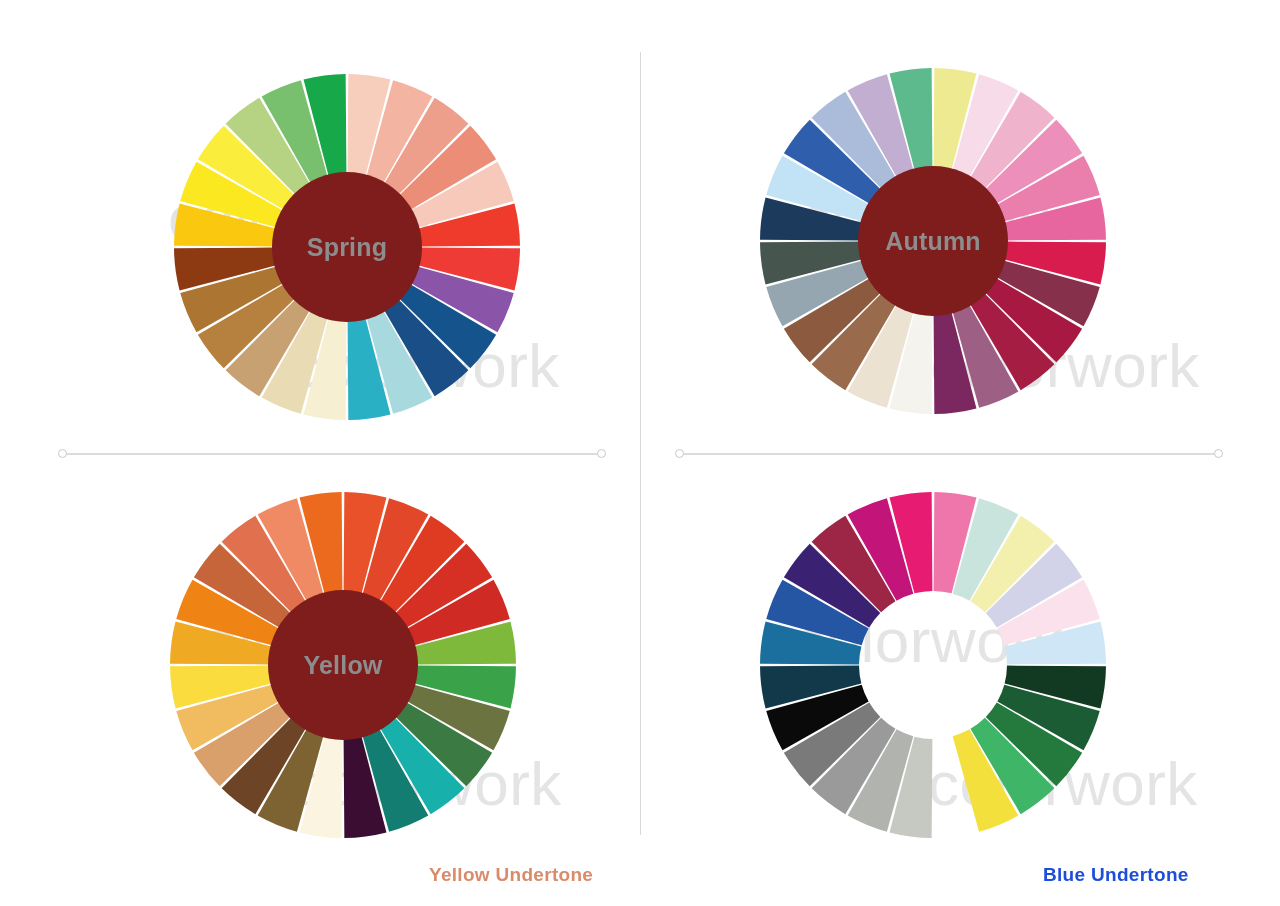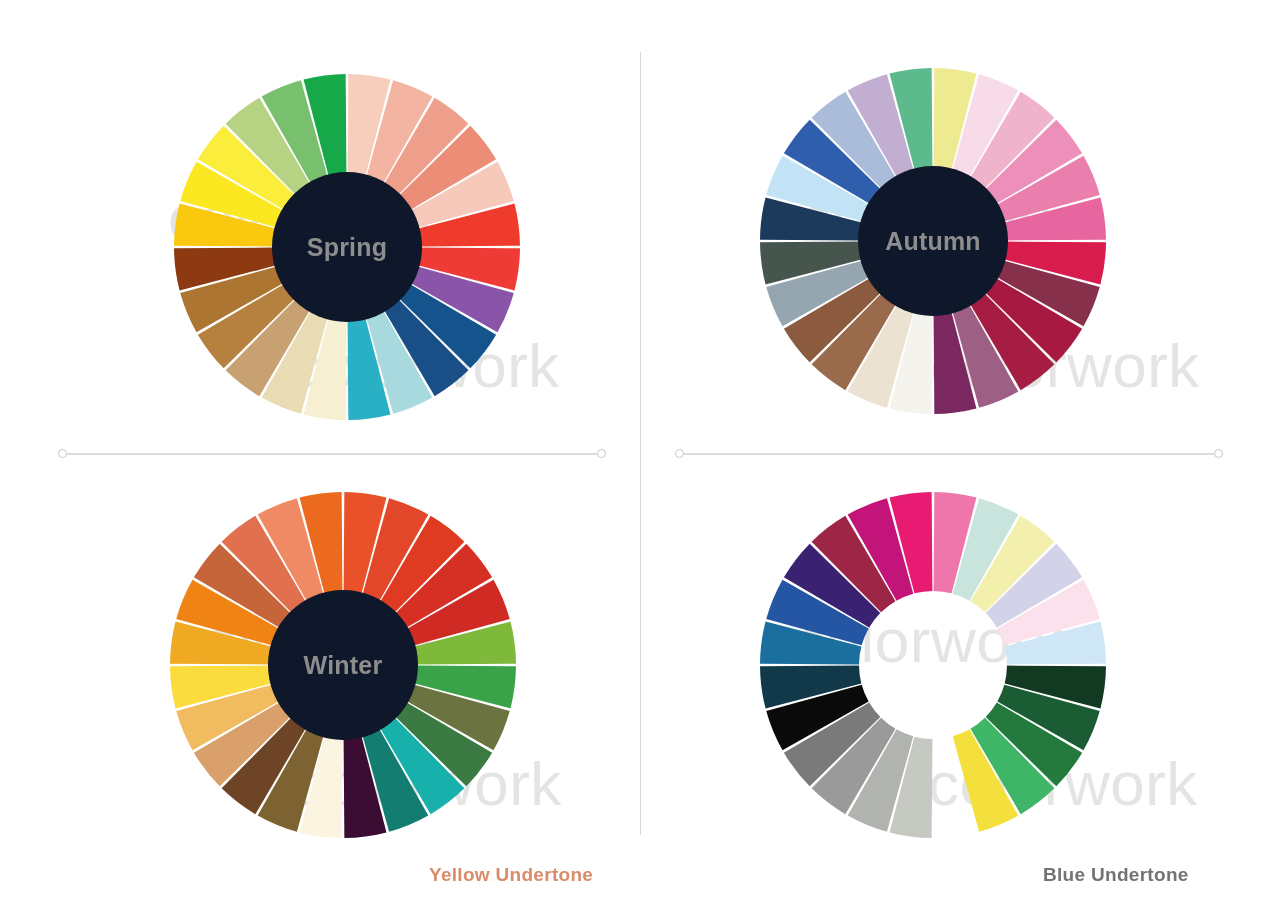--- a/index.html
+++ b/index.html
@@ -58,21 +58,21 @@
 
   .wheel-hub {
     position: absolute;
     left: 50%;
     top: 50%;
     width: 150px;
     height: 150px;
     margin-left: -75px;
     margin-top: -75px;
     border-radius: 50%;
-    background: #0f172a;
+    background: #7f1d1d;
     display: flex;
     align-items: center;
     justify-content: center;
   }
   .wheel-label {
     font-size: 25px;
     font-weight: bold;
     color: #8d8d8d;
     letter-spacing: .2px;
     line-height: 1;
@@ -230,21 +230,21 @@
           <path d="M 24.502863593939196 260.32064189617614 A 173 173 0 0 1 8.251649838142413 221.08674124190736 L 103.67411611573722 194.7134037682147 A 74 74 0 0 0 110.62550234654046 211.4955346839135 Z" fill="#f0bc5f"></path>
           <path d="M 7.548322099734662 218.4618863877971 A 173 173 0 0 1 2.0053357274513814 176.358724853747 L 101.00228233428557 175.5811886657646 A 74 74 0 0 0 103.37327072474199 193.5906334837976 Z" fill="#fbdc3e"></path>
           <path d="M 2.0053357274513814 173.64127514625298 A 173 173 0 0 1 7.548322099734634 131.53811361220292 L 103.37327072474199 156.4093665162024 A 74 74 0 0 0 101.00228233428557 174.4188113342354 Z" fill="#f0a922"></path>
           <path d="M 8.251649838142356 128.91325875809275 A 173 173 0 0 1 24.502863593939168 89.67935810382392 L 110.62550234654046 138.50446531608654 A 74 74 0 0 0 103.67411611573719 155.28659623178532 Z" fill="#ef8415"></path>
           <path d="M 25.86158844768616 87.3259776236275 A 173 173 0 0 1 51.71353622593945 53.63506334164197 L 122.2647495995348 123.08667449295667 A 74 74 0 0 0 111.20669101230507 137.49781701819904 Z" fill="#c6643a"></path>
           <path d="M 53.63506334164188 51.71353622593955 A 173 173 0 0 1 87.32597762362745 25.861588447686216 L 137.49781701819902 111.20669101230509 A 74 74 0 0 0 123.08667449295665 122.26474959953484 Z" fill="#e1714e"></path>
           <path d="M 89.67935810382393 24.502863593939168 A 173 173 0 0 1 128.91325875809278 8.251649838142356 L 155.28659623178535 103.67411611573719 A 74 74 0 0 0 138.50446531608654 110.62550234654044 Z" fill="#ef8a64"></path>
           <path d="M 131.53811361220286 7.548322099734662 A 173 173 0 0 1 173.64127514625298 2.0053357274513814 L 174.4188113342354 101.00228233428557 A 74 74 0 0 0 156.4093665162024 103.37327072474199 Z" fill="#ec6a1e"></path>
         </svg>
       <div class="wheel-hub">
-        <span class="wheel-label" style="color: rgb(141, 141, 141);">Winter</span>
+        <span class="wheel-label" style="color: rgb(141, 141, 141);">Yellow</span>
       </div>
     </div>
   </div>
 
   <div class="quadrant q-br">
     <div class="wheel-wrap" style="left:118px; top:30px;">
       <svg class="wheel-svg" viewBox="0 0 350 350">
           <path d="M 176.35872485374708 2.0053357274513814 A 173 173 0 0 1 218.46188638779708 7.548322099734634 L 193.5906334837976 103.37327072474199 A 74 74 0 0 0 175.58118866576464 101.00228233428557 Z" fill="#ef76aa"></path>
           <path d="M 221.08674124190733 8.251649838142413 A 173 173 0 0 1 260.3206418961761 24.50286359393914 L 211.49553468391346 110.62550234654044 A 74 74 0 0 0 194.7134037682147 103.67411611573722 Z" fill="#c9e4dc"></path>
           <path d="M 262.6740223763726 25.861588447686216 A 173 173 0 0 1 296.36493665835803 51.71353622593945 L 226.91332550704334 122.2647495995348 A 74 74 0 0 0 212.50218298180098 111.20669101230509 Z" fill="#f3f0ad"></path>
@@ -280,15 +280,15 @@
     <div class="knob knob-right" style="border-color: rgb(201, 201, 201);"></div>
   </div>
 
   <div class="h-slider h-slider-right">
     <div class="track" style="background: rgb(220, 220, 220);"></div>
     <div class="knob knob-left" style="border-color: rgb(201, 201, 201);"></div>
     <div class="knob knob-right" style="border-color: rgb(201, 201, 201);"></div>
   </div>
 
   <div class="undertone undertone-yellow" style="color: rgb(217, 139, 106);">Yellow Undertone</div>
-  <div class="undertone undertone-blue" style="color: #737373;">Blue Undertone</div>
+  <div class="undertone undertone-blue" style="color: #1d4ed8;">Blue Undertone</div>
 
 </div>
 
 </body></html>

